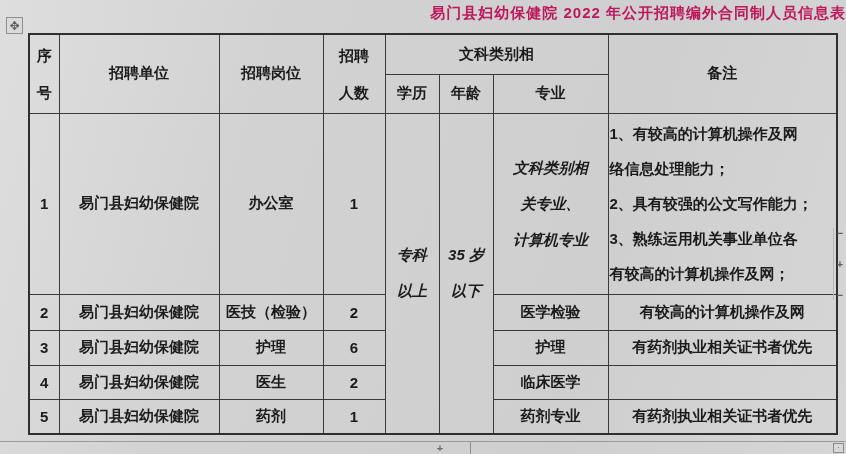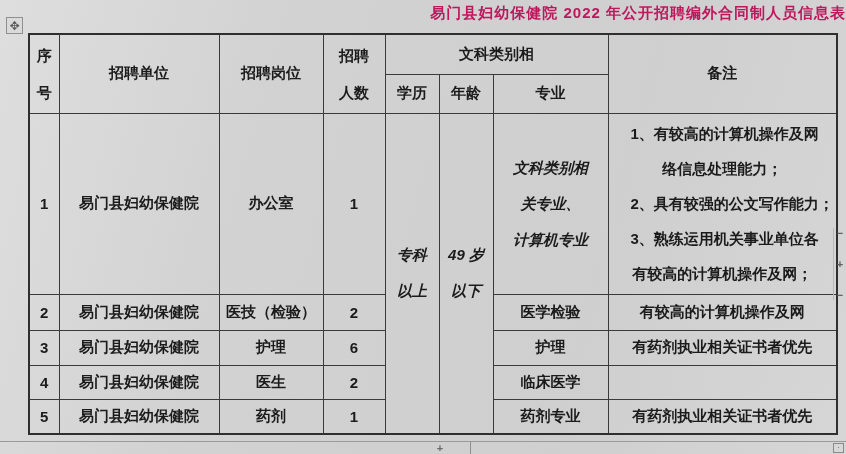--- a/index.html
+++ b/index.html
@@ -52,23 +52,23 @@
   .pre { white-space: pre-line; }
   .lh-tall { line-height: 36px; font-style: italic; }
   .hdr { line-height: 37px; }
   tr.h1 { height: 40px; }
   tr.h2 { height: 39px; }
   tr.r1 { height: 181px; }
   tr.r2 { height: 36px; }
   tr.r3 { height: 35px; }
   tr.r4 { height: 34px; }
   tr.r5 { height: 35px; }
-  td.remark-multi { padding: 2px 22px; vertical-align: middle; }
+  td.remark-multi { padding: 2px 1px; vertical-align: middle; }
   .rl { line-height: 35px; text-align: left; white-space: nowrap; }
-  .rl.center { text-align: center; }
+  .rl.center { }
   
   .v-scroll-frag {
     position: absolute; right: 0px; top: 228px;
     width: 12px; height: 72px;
     display: flex; flex-direction: column;
     align-items: center; justify-content: space-between;
     color: #5f5f5f; font-size: 11px; font-weight: 700;
     border-left: 1px solid #b9b9b9;
   }
   .v-scroll-frag span { line-height: 10px; }
@@ -130,21 +130,21 @@
       <th>专业</th>
     </tr>
 
     <tr class="r1">
       <td>1</td>
       <td>易门县妇幼保健院</td>
       <td>办公室</td>
       <td>1</td>
       <td rowspan="5" class="pre lh-tall">专科
 以上</td>
-      <td rowspan="5" class="pre lh-tall">49 岁
+      <td rowspan="5" class="pre lh-tall">35 岁
 以下</td>
       <td class="pre lh-tall">文科类别相
 关专业、
 计算机专业</td>
       <td class="remark-multi">
         <div class="rl">1、有较高的计算机操作及网</div>
         <div class="rl center">络信息处理能力；</div>
         <div class="rl">2、具有较强的公文写作能力；</div>
         <div class="rl">3、熟练运用机关事业单位各</div>
         <div class="rl center">有较高的计算机操作及网；</div>

